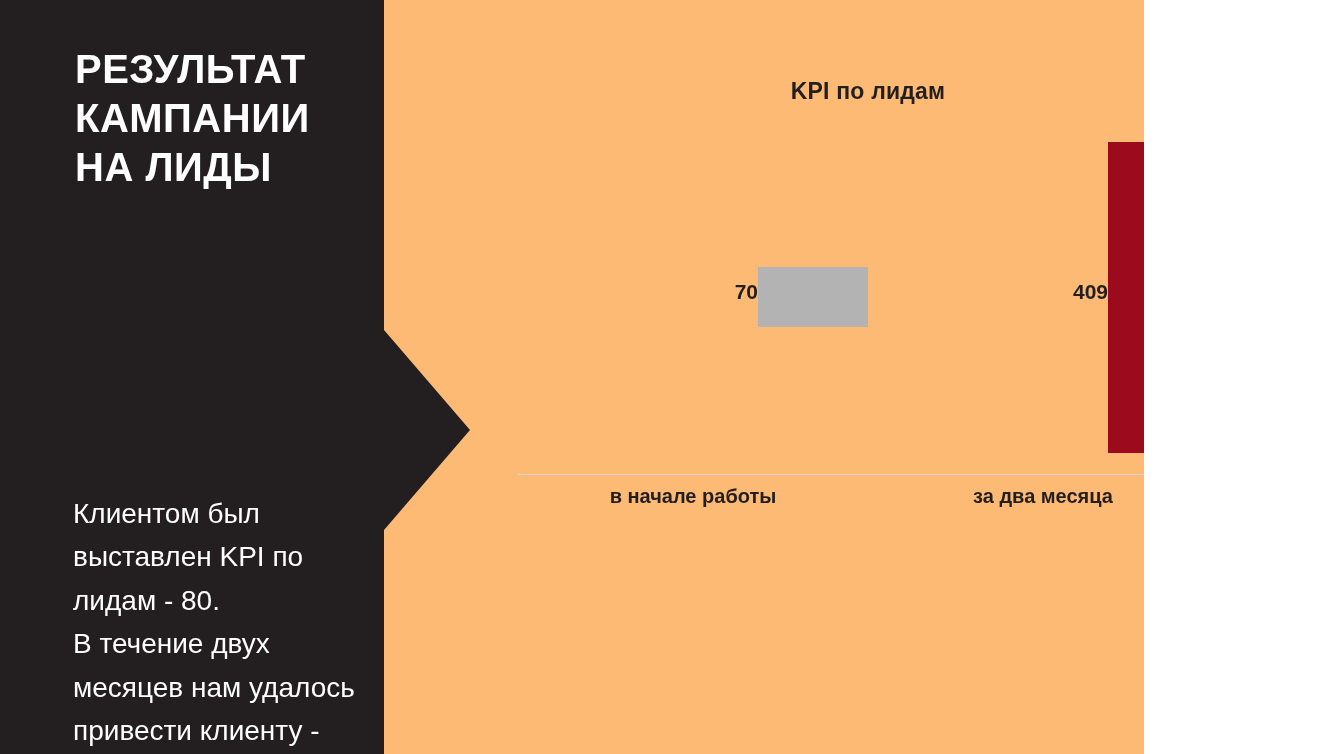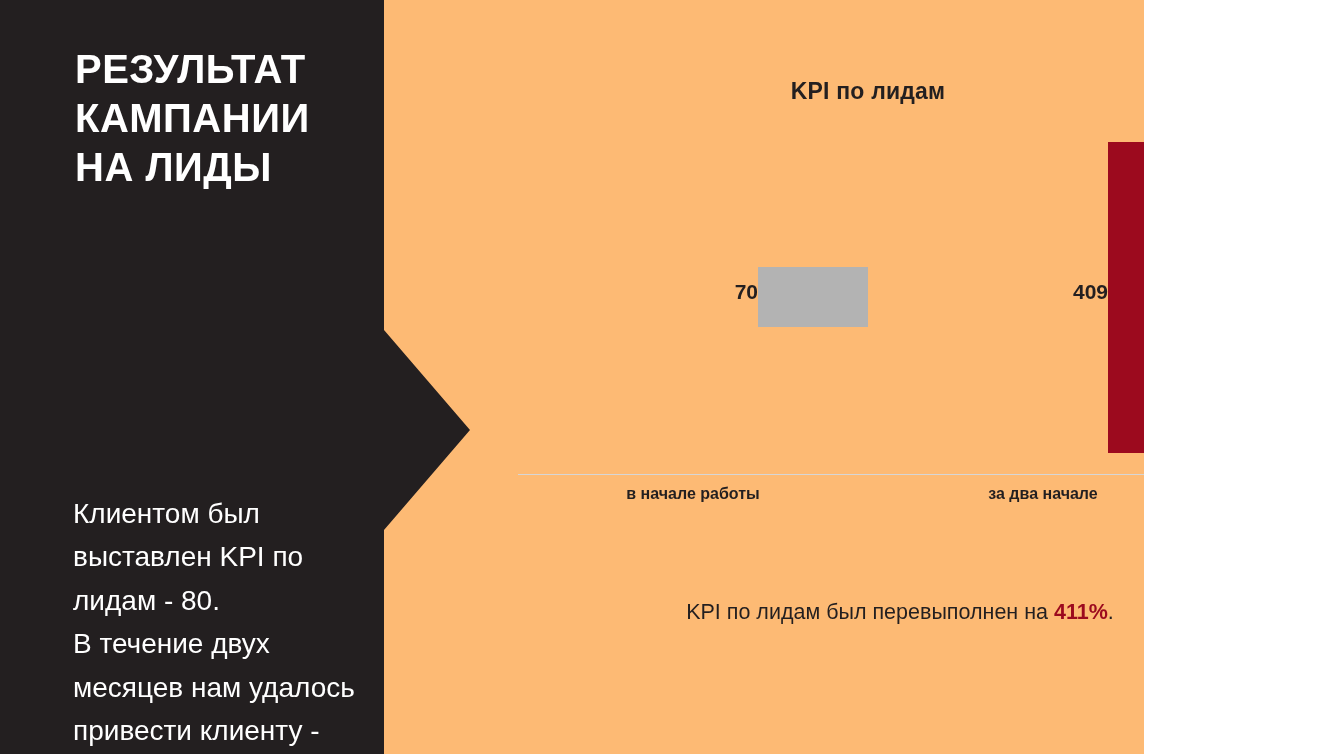--- a/index.html
+++ b/index.html
@@ -120,21 +120,21 @@
     position: absolute;
     left: 30px;
     right: 30px;
     top: 425px;
     display: flex;
     justify-content: space-around;
   }
   .cat-label {
     width: 50%;
     text-align: center;
-    font-size: 16px;
+    font-size: 20px;
     font-weight: bold;
     color: #231f20;
   }
 
   
   .caption {
     position: absolute;
     left: 520px;
     top: 600px;
     width: 760px;
@@ -172,21 +172,18 @@
         <div class="bar-col">
           <div class="bar-value">409</div>
           <div class="bar red" style="height: 311px; background: rgb(156, 10, 30);"></div>
         </div>
       </div>
       <div class="axis-line"></div>
     </div>
 
     <div class="cat-labels">
       <div class="cat-label">в начале работы</div>
-      <div class="cat-label">за два начале</div>
+      <div class="cat-label">за два месяца</div>
     </div>
   </div>
 
-  <div class="caption">
-    <span>KPI по лидам был перевыполнен на </span><span class="accent">411%</span><span>.</span>
-  </div>
 
 </div>
 
 </body></html>

